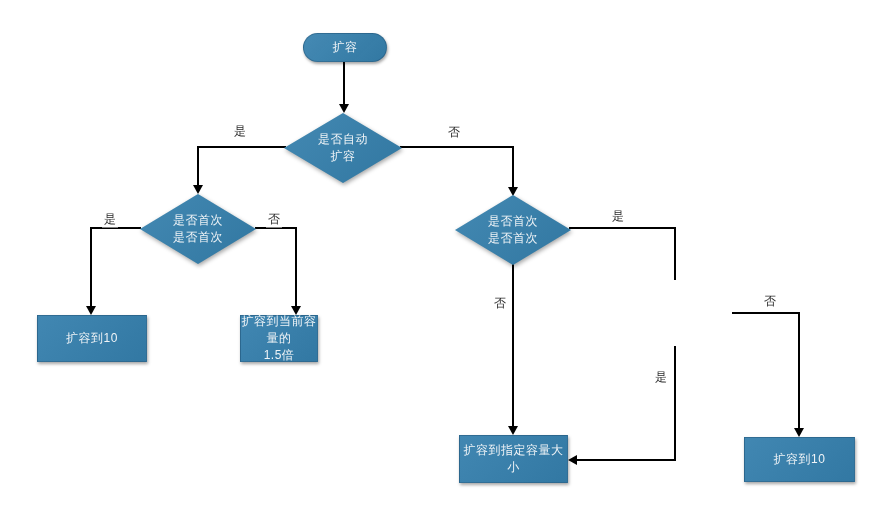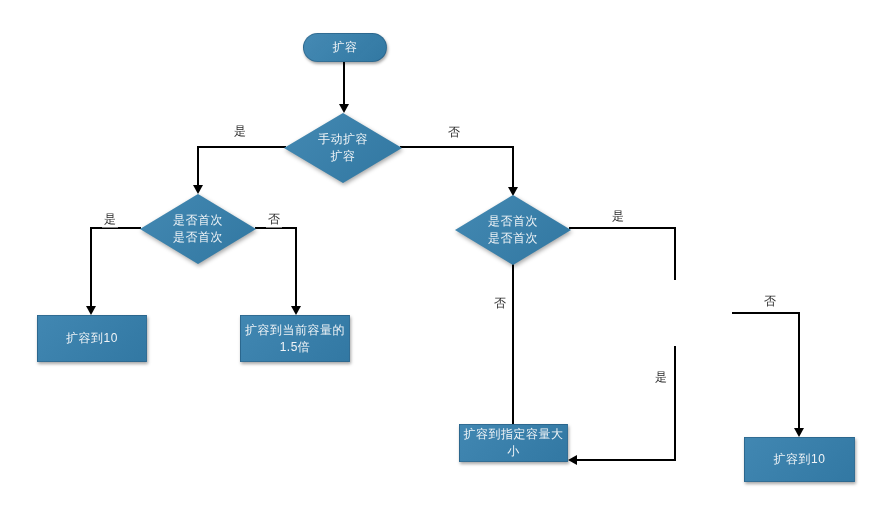--- a/index.html
+++ b/index.html
@@ -96,21 +96,21 @@
   <div class="edge-label" style="left:500px; top:303px;">否</div>
   <div class="edge-label" style="left:770px; top:301px;">否</div>
   <div class="edge-label" style="left:661px; top:377px;">是</div>
 
   <div class="shape stadium" style="left:303px; top:33px; width:84px; height:29px;">
     <span class="shape-line">扩容</span>
   </div>
 
   <div class="diamond-wrap" style="left:284px; top:113px; width:118px; height:70px;">
     <div class="diamond">
-      <span class="shape-line">手动扩容</span>
+      <span class="shape-line">是否自动</span>
       <span class="shape-line">扩容</span>
     </div>
   </div>
 
   <div class="diamond-wrap" style="left:140px; top:194px; width:116px; height:70px;">
     <div class="diamond">
       <span class="shape-line">是否首次</span>
       <span class="shape-line">是否首次</span>
     </div>
   </div>
@@ -120,26 +120,26 @@
       <span class="shape-line">是否首次</span>
       <span class="shape-line">是否首次</span>
     </div>
   </div>
 
 
   <div class="shape rect" style="left:37px; top:315px; width:110px; height:47px;">
     <span class="shape-line">扩容到10</span>
   </div>
 
-  <div class="shape rect" style="left:240px; top:315px; width:110px; height:47px;">
+  <div class="shape rect" style="left:240px; top:315px; width:78px; height:47px;">
     <span class="shape-line">扩容到当前容量的</span>
     <span class="shape-line">1.5倍</span>
   </div>
 
-  <div class="shape rect" style="left:459px; top:424px; width:109px; height:38px;">
+  <div class="shape rect" style="left:459px; top:435px; width:109px; height:48px;">
     <span class="shape-line">扩容到指定容量大小</span>
   </div>
 
   <div class="shape rect" style="left:744px; top:437px; width:111px; height:45px;">
     <span class="shape-line">扩容到10</span>
   </div>
 
 </div>
 
 </body></html>

